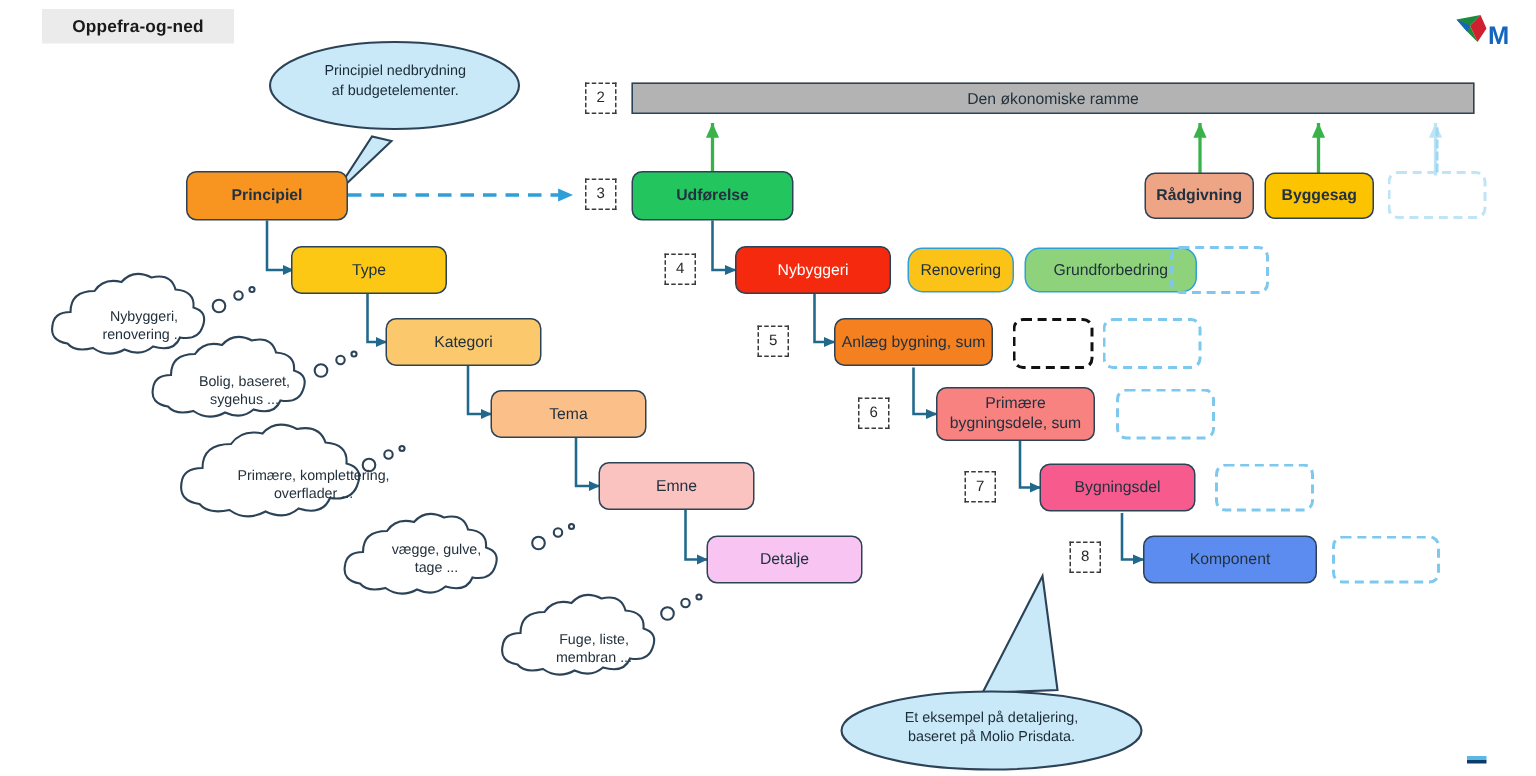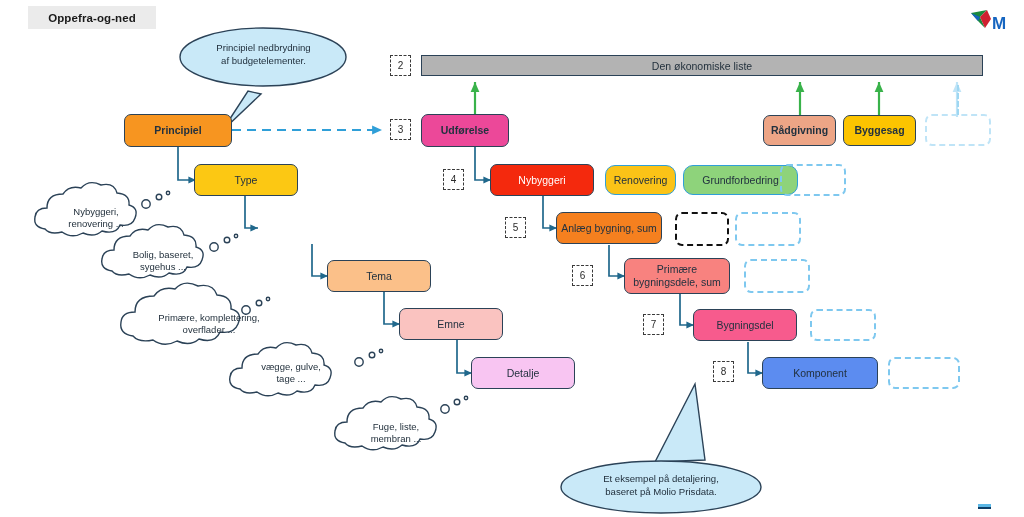--- a/index.html
+++ b/index.html
@@ -247,42 +247,43 @@
 renovering ...</div>
   <div class="cloud-text" style="left:111px; top:249px; width:104px;">Bolig, baseret,
 sygehus ...</div>
   <div class="cloud-text" style="left:133px; top:312px; width:152px;">Primære, komplettering,
 overflader ...</div>
   <div class="cloud-text" style="left:239px; top:361px; width:104px;">vægge, gulve,
 tage ...</div>
   <div class="cloud-text" style="left:344px; top:421px; width:104px;">Fuge, liste,
 membran ...</div>
 
-  <div class="frame-bar" style="left:421px; top:55px; width:562px; height:21px;">Den økonomiske liste</div>
+  <div class="frame-bar" style="left:421px; top:55px; width:562px; height:21px;">Den økonomiske ramme</div>
 
   <div class="step-marker" style="left:390px; top:55px;">2</div>
   <div class="step-marker" style="left:390px; top:119px;">3</div>
   <div class="step-marker" style="left:443px; top:169px;">4</div>
   <div class="step-marker" style="left:505px; top:217px;">5</div>
   <div class="step-marker" style="left:572px; top:265px;">6</div>
   <div class="step-marker" style="left:643px; top:314px;">7</div>
   <div class="step-marker" style="left:713px; top:361px;">8</div>
 
   <div class="node bold" style="left:124px; top:114px; width:108px; height:33px; background:#f79520;">Principiel</div>
 
   <div class="node" style="left:194px; top:164px; width:104px; height:32px; background:#fcc813;">Type</div>
 
+  <div class="node" style="left:257px; top:212px; width:104px; height:32px; background:#fbc96b;">Kategori</div>
 
   <div class="node" style="left:327px; top:260px; width:104px; height:32px; background:#fbc089;">Tema</div>
 
   <div class="node" style="left:399px; top:308px; width:104px; height:32px; background:#fac3c0;">Emne</div>
 
   <div class="node" style="left:471px; top:357px; width:104px; height:32px; background:#f8c5f2;">Detalje</div>
 
-  <div class="node bold" style="left:421px; top:114px; width:88px; height:33px; background:#ec4899;">Udførelse</div>
+  <div class="node bold" style="left:421px; top:114px; width:108px; height:33px; background:#22c55e;">Udførelse</div>
 
   <div class="node bold" style="left:763px; top:115px; width:73px; height:31px; background:#eda586;">Rådgivning</div>
 
   <div class="node bold" style="left:843px; top:115px; width:73px; height:31px; background:#fcc400;">Byggesag</div>
 
   <div class="node" style="left:490px; top:164px; width:104px; height:32px; background:#f4290d; color:#ffffff;">Nybyggeri</div>
 
   <div class="node blue-border" style="left:605px; top:165px; width:71px; height:30px; background:#fbc317;">Renovering</div>
 
   <div class="node blue-border" style="left:683px; top:165px; width:115px; height:30px; background:#8ed37b;">Grundforbedring</div>

